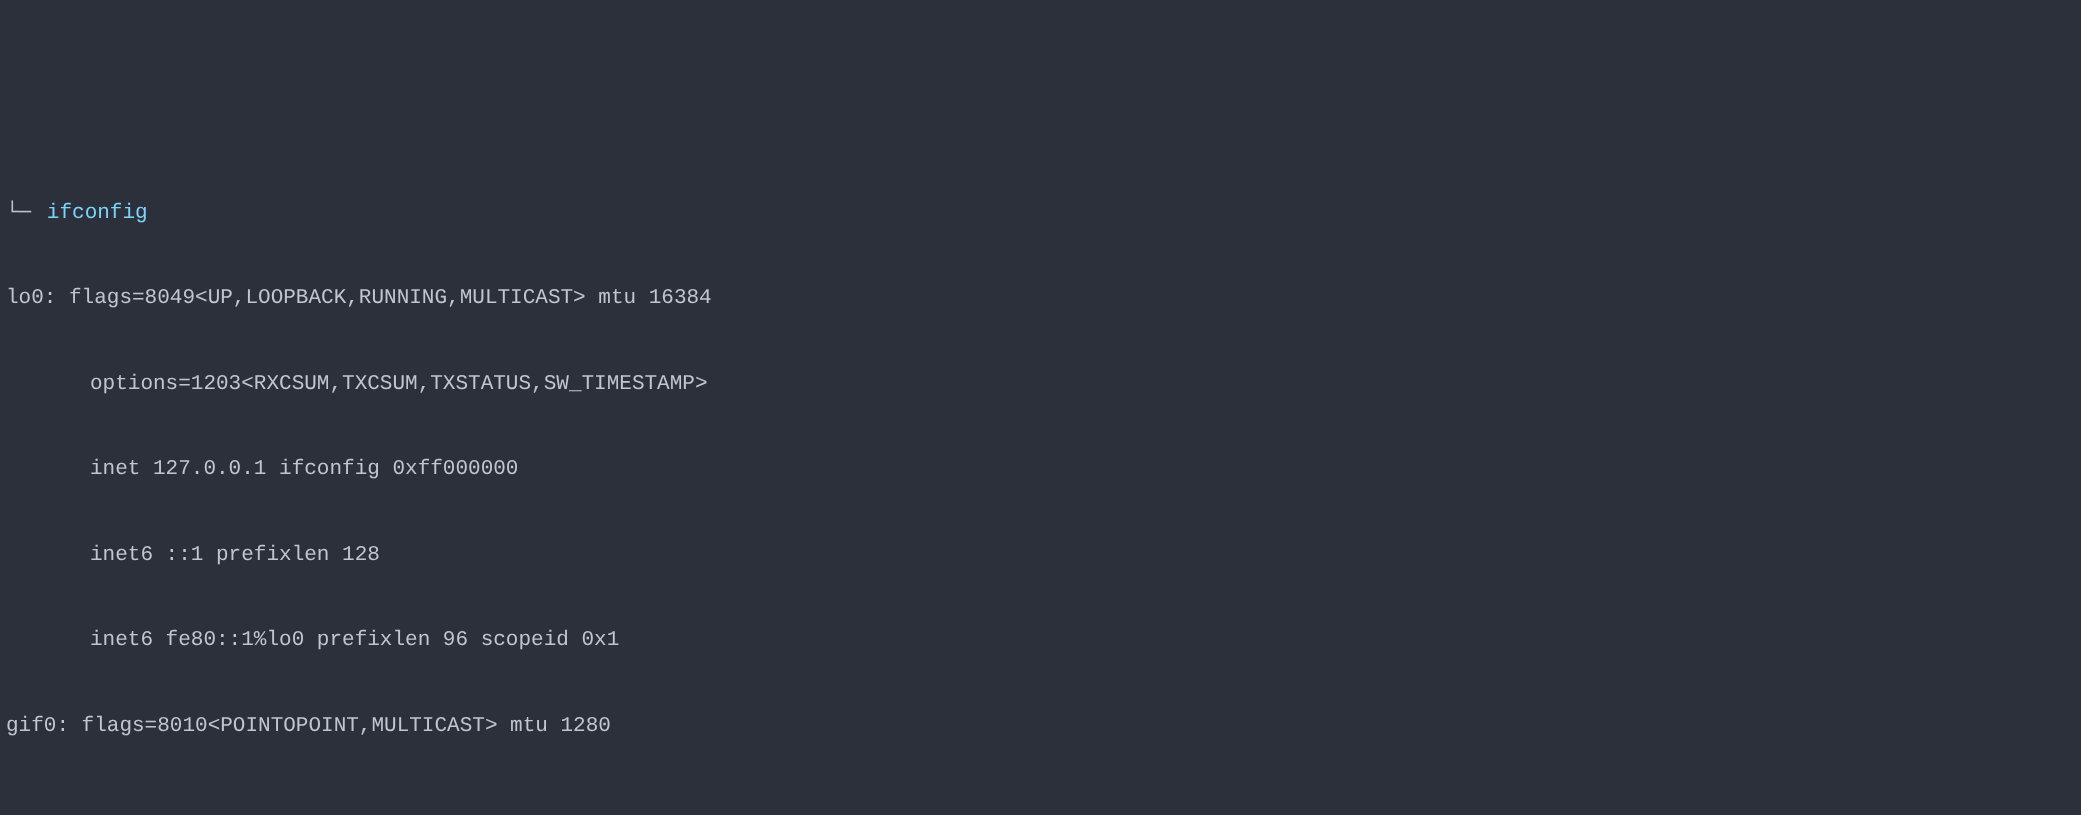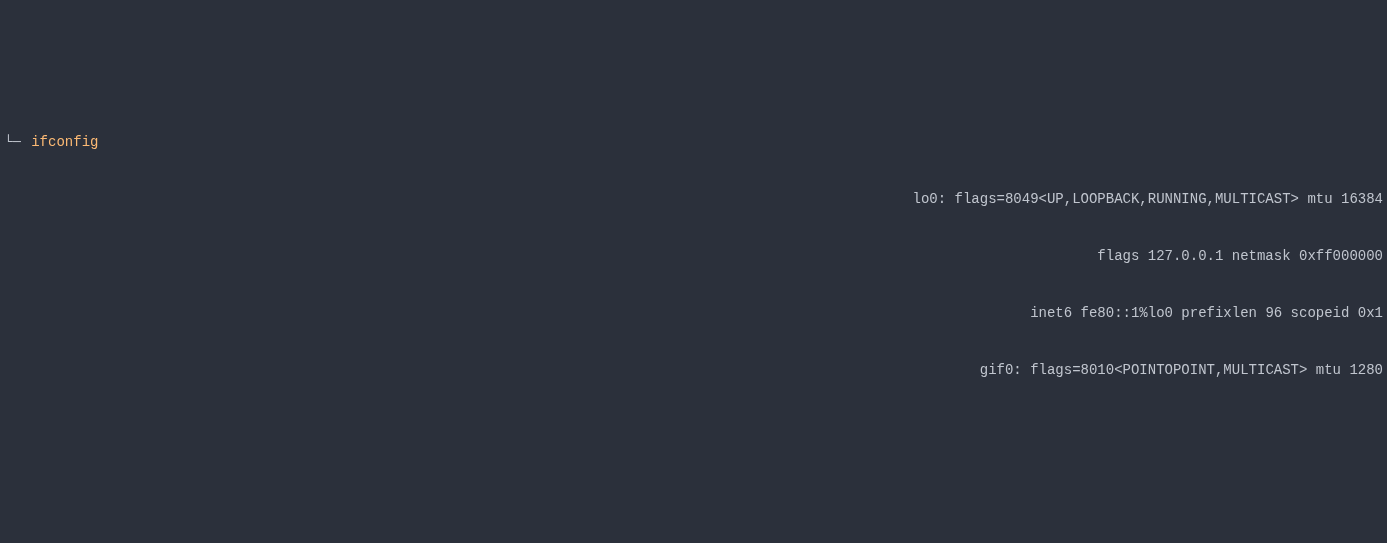--- a/index.html
+++ b/index.html
@@ -11,50 +11,51 @@
     font-size: 14px;
     line-height: 19px;
     white-space: pre;
     width: 1387px;
   }
   .terminal {
     padding: 0 4px 4px 4px;
   }
   .line {
     display: block;
-    text-align: right;
   }
   .indent {
     padding-left: 56px;
   }
   .prompt-row {
     display: flex;
     align-items: center;
   }
   .prompt-icon {
     color: #c0c5ce;
     margin-right: 2px;
   }
   .cmd {
-    color: #fdba74;
+    color: #7dd3fc;
   }
 </style>
 </head>
 <body>
 
 
 
 <div class="terminal">
   <div class="prompt-row">
     <span class="prompt-icon">└─</span>
     <span> </span>
     <span class="cmd">ifconfig</span>
   </div>
   <span class="line">lo0: flags=8049&lt;UP,LOOPBACK,RUNNING,MULTICAST&gt; mtu 16384</span>
-  <span class="line indent">flags 127.0.0.1 netmask 0xff000000</span>
+  <span class="line indent">options=1203&lt;RXCSUM,TXCSUM,TXSTATUS,SW_TIMESTAMP&gt;</span>
+  <span class="line indent">inet 127.0.0.1 ifconfig 0xff000000</span>
+  <span class="line indent">inet6 ::1 prefixlen 128</span>
   <span class="line indent">inet6 fe80::1%lo0 prefixlen 96 scopeid 0x1</span>
   <span class="line">gif0: flags=8010&lt;POINTOPOINT,MULTICAST&gt; mtu 1280</span>
   
   
   
   
   
   
   
   

